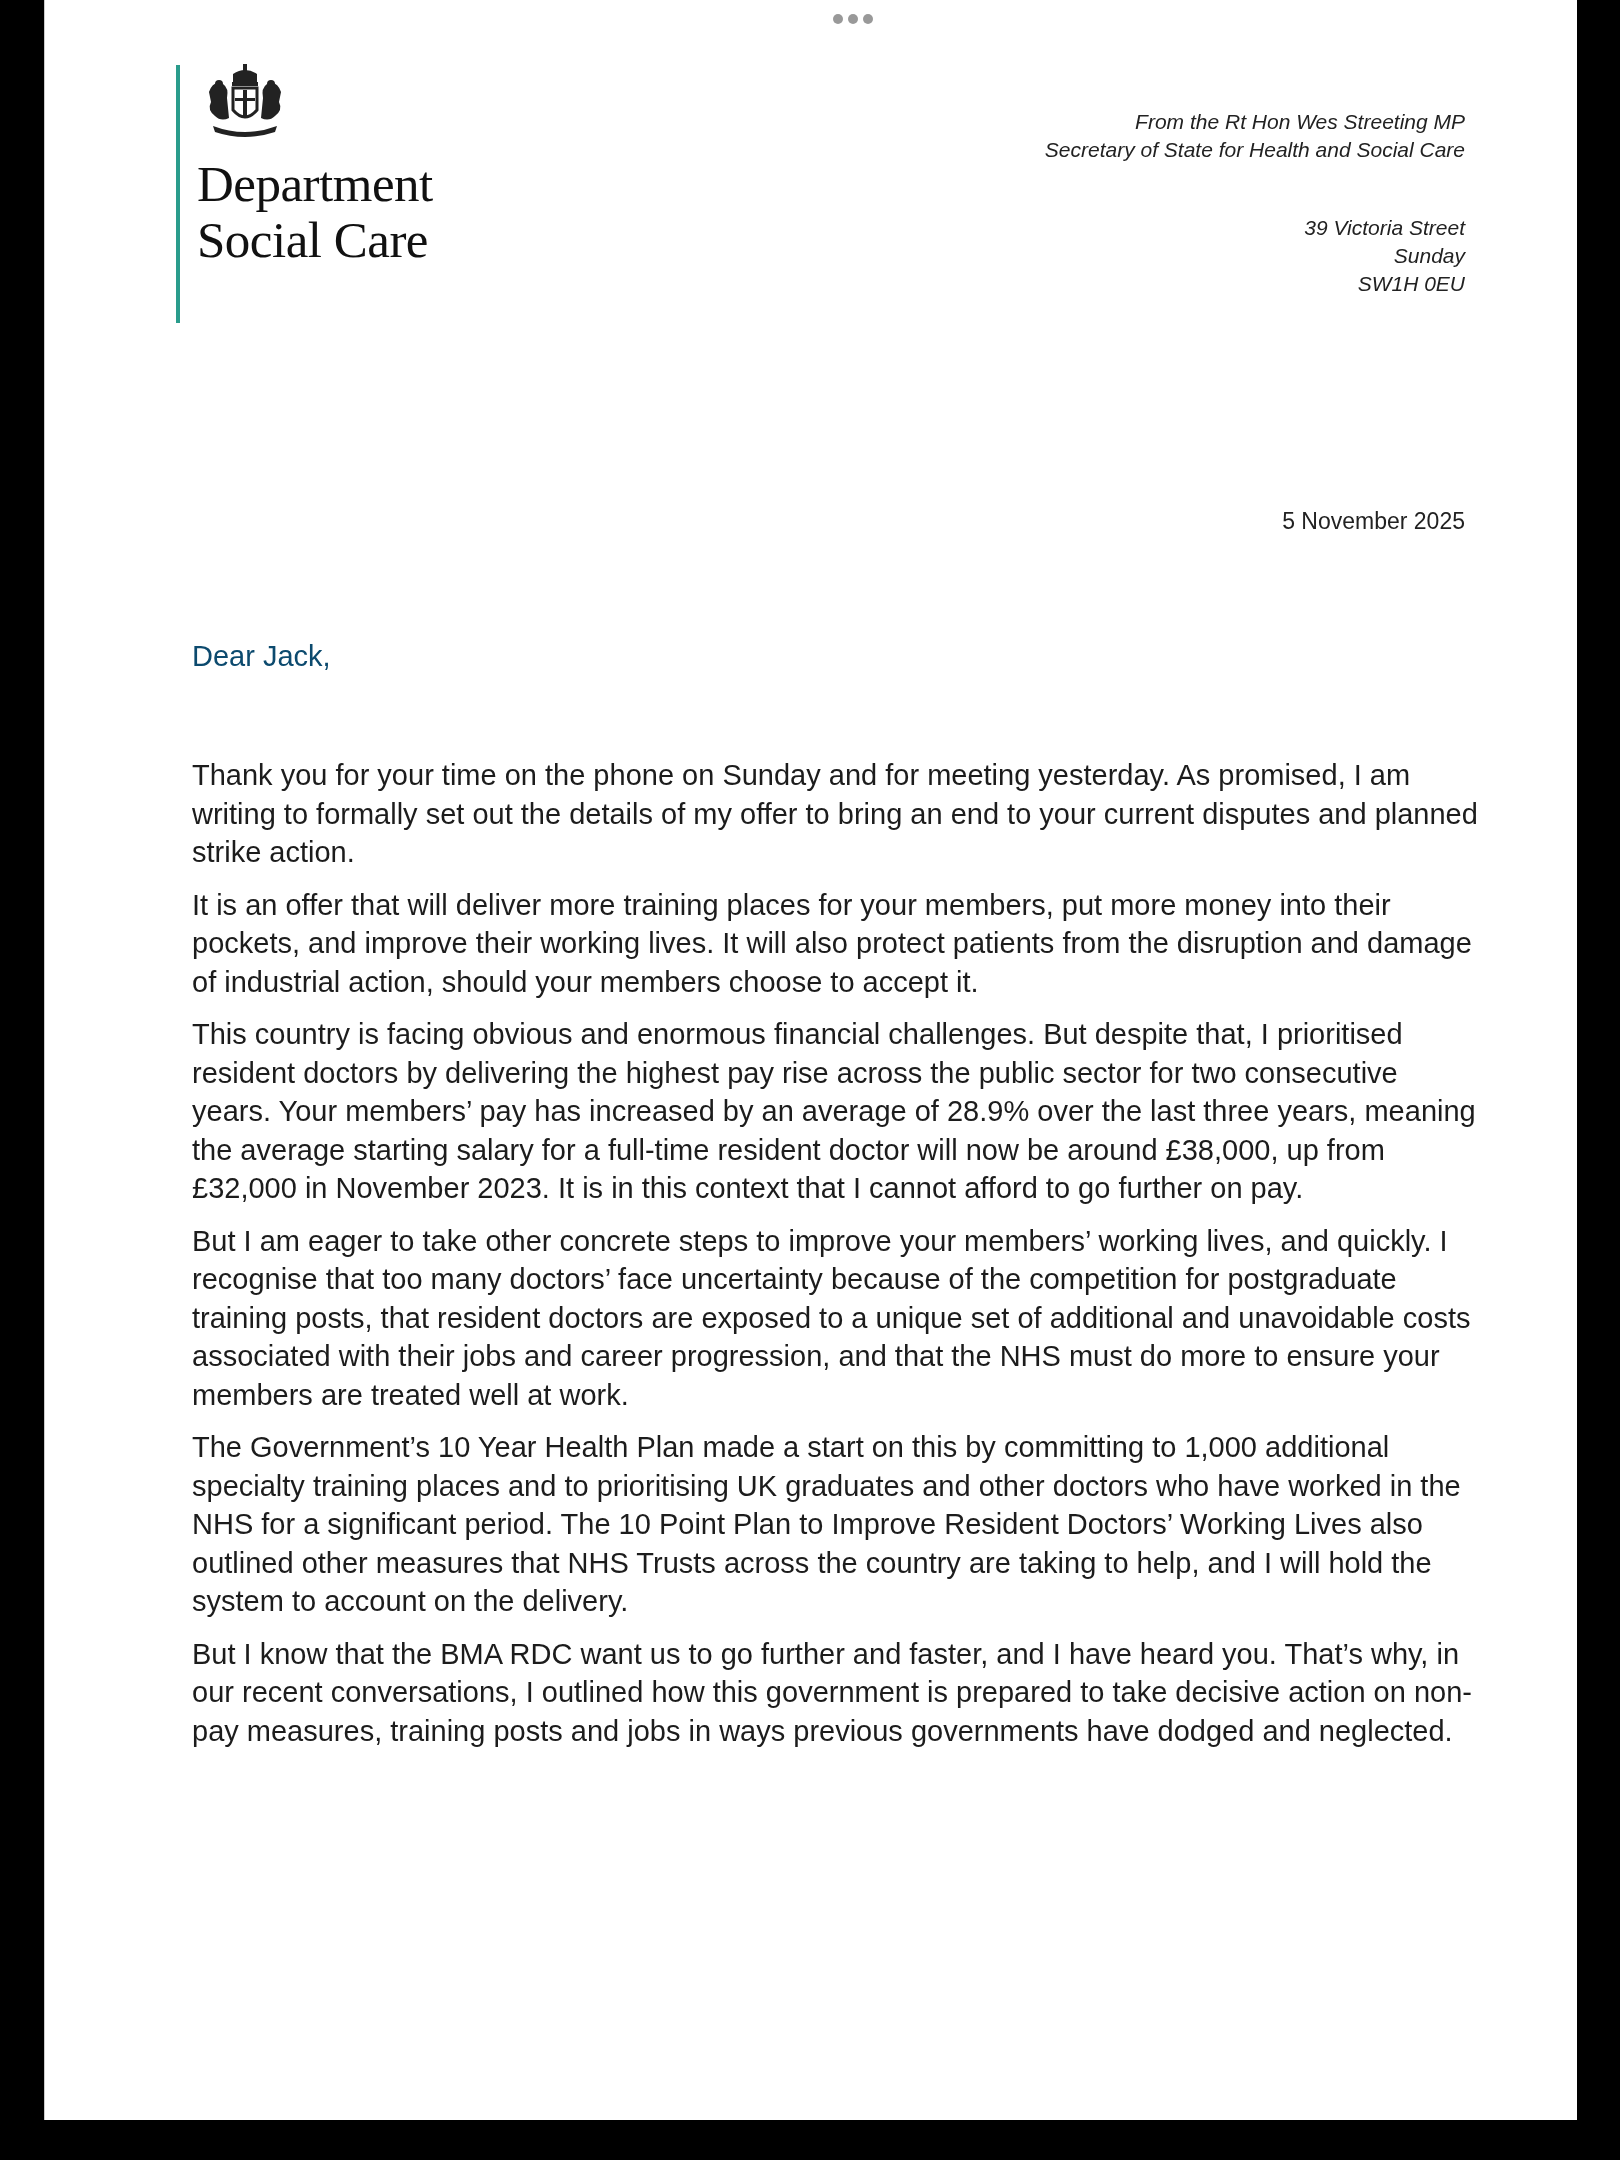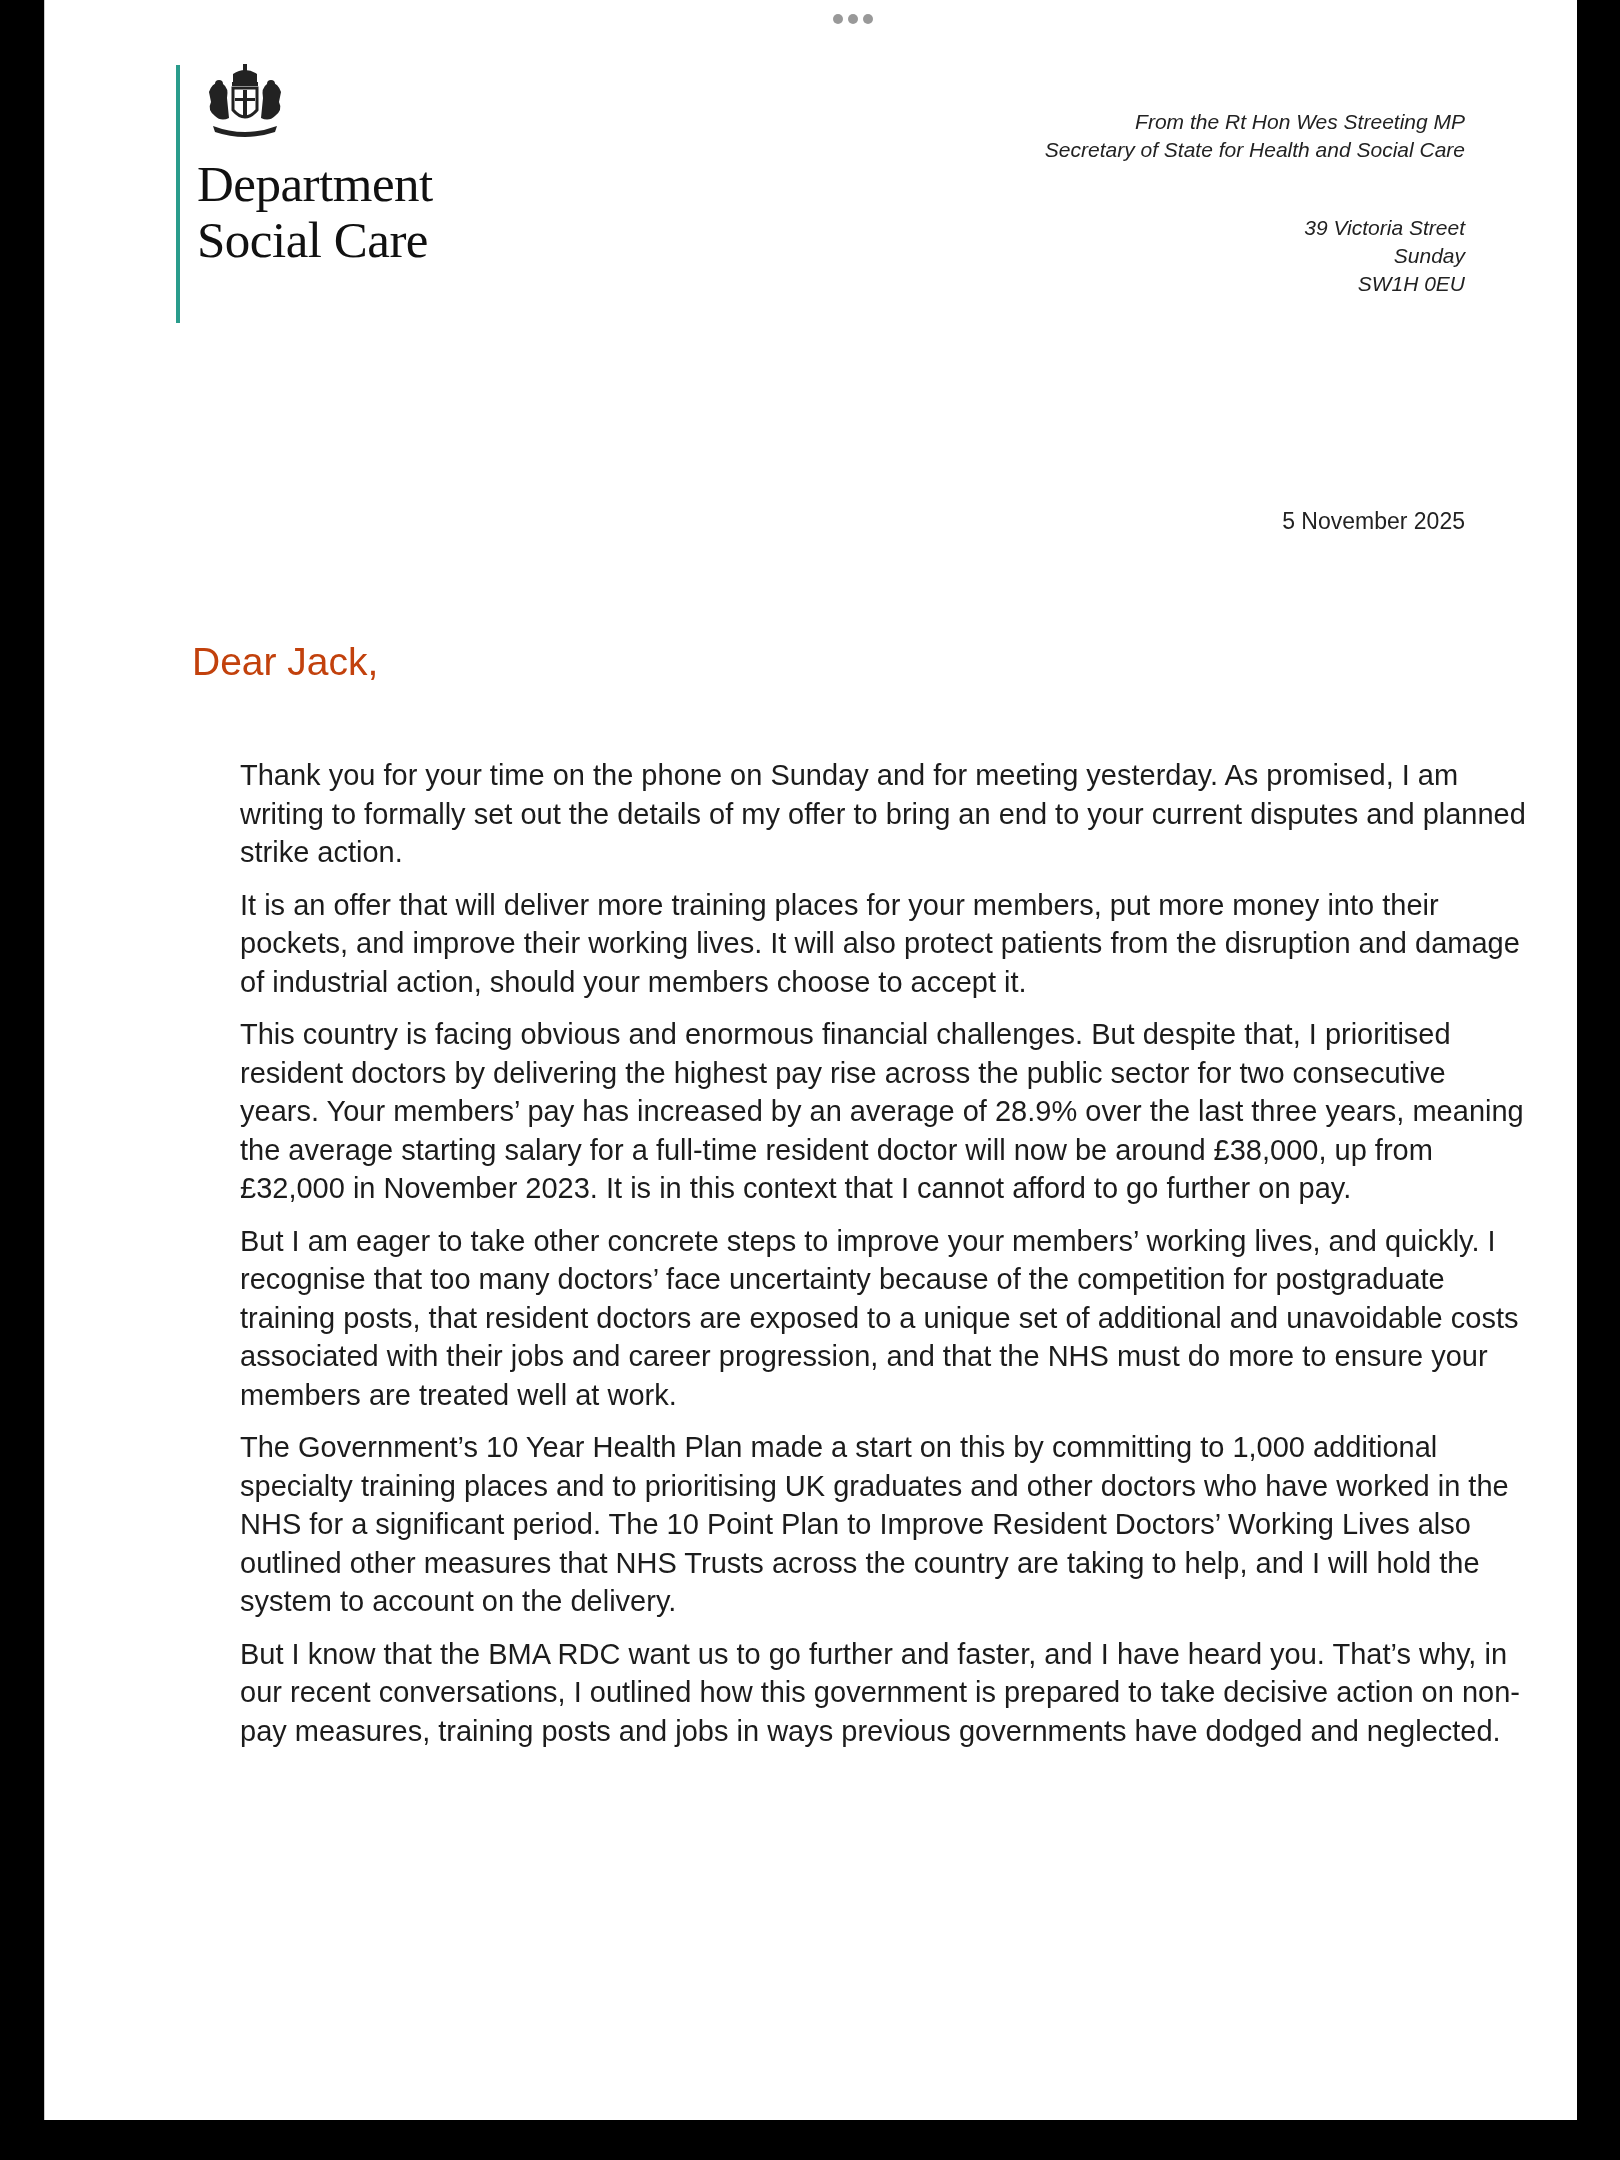--- a/index.html
+++ b/index.html
@@ -29,25 +29,25 @@
     font-style: italic; font-size: 21px; line-height: 28px; color: #222; margin-left: 24px;
   }
   .address-block {
     position: absolute; right: 112px; top: 214px; text-align: right;
     font-style: italic; font-size: 21px; line-height: 28px; color: #222; margin-left: 16px;
   }
   .date {
     position: absolute; right: 112px; top: 508px; font-size: 23px; color: #222;
   }
   .salutation {
-    position: absolute; left: 147px; top: 640px; font-size: 39px; color: #c2410c;
+    position: absolute; left: 147px; top: 640px; font-size: 29px; color: #0c4a6e;
   }
   .body {
     position: absolute; left: 147px; top: 756px; width: 1290px;
-    font-size: 29px; line-height: 38.5px; color: #1c1c1c; margin-left: 48px;
+    font-size: 29px; line-height: 38.5px; color: #1c1c1c;
   }
   .body p { margin: 0 0 14px 0; }
 </style>
 </head>
 <body>
 
 <div class="page">
 
   <div class="more-dots">
     <span></span>

